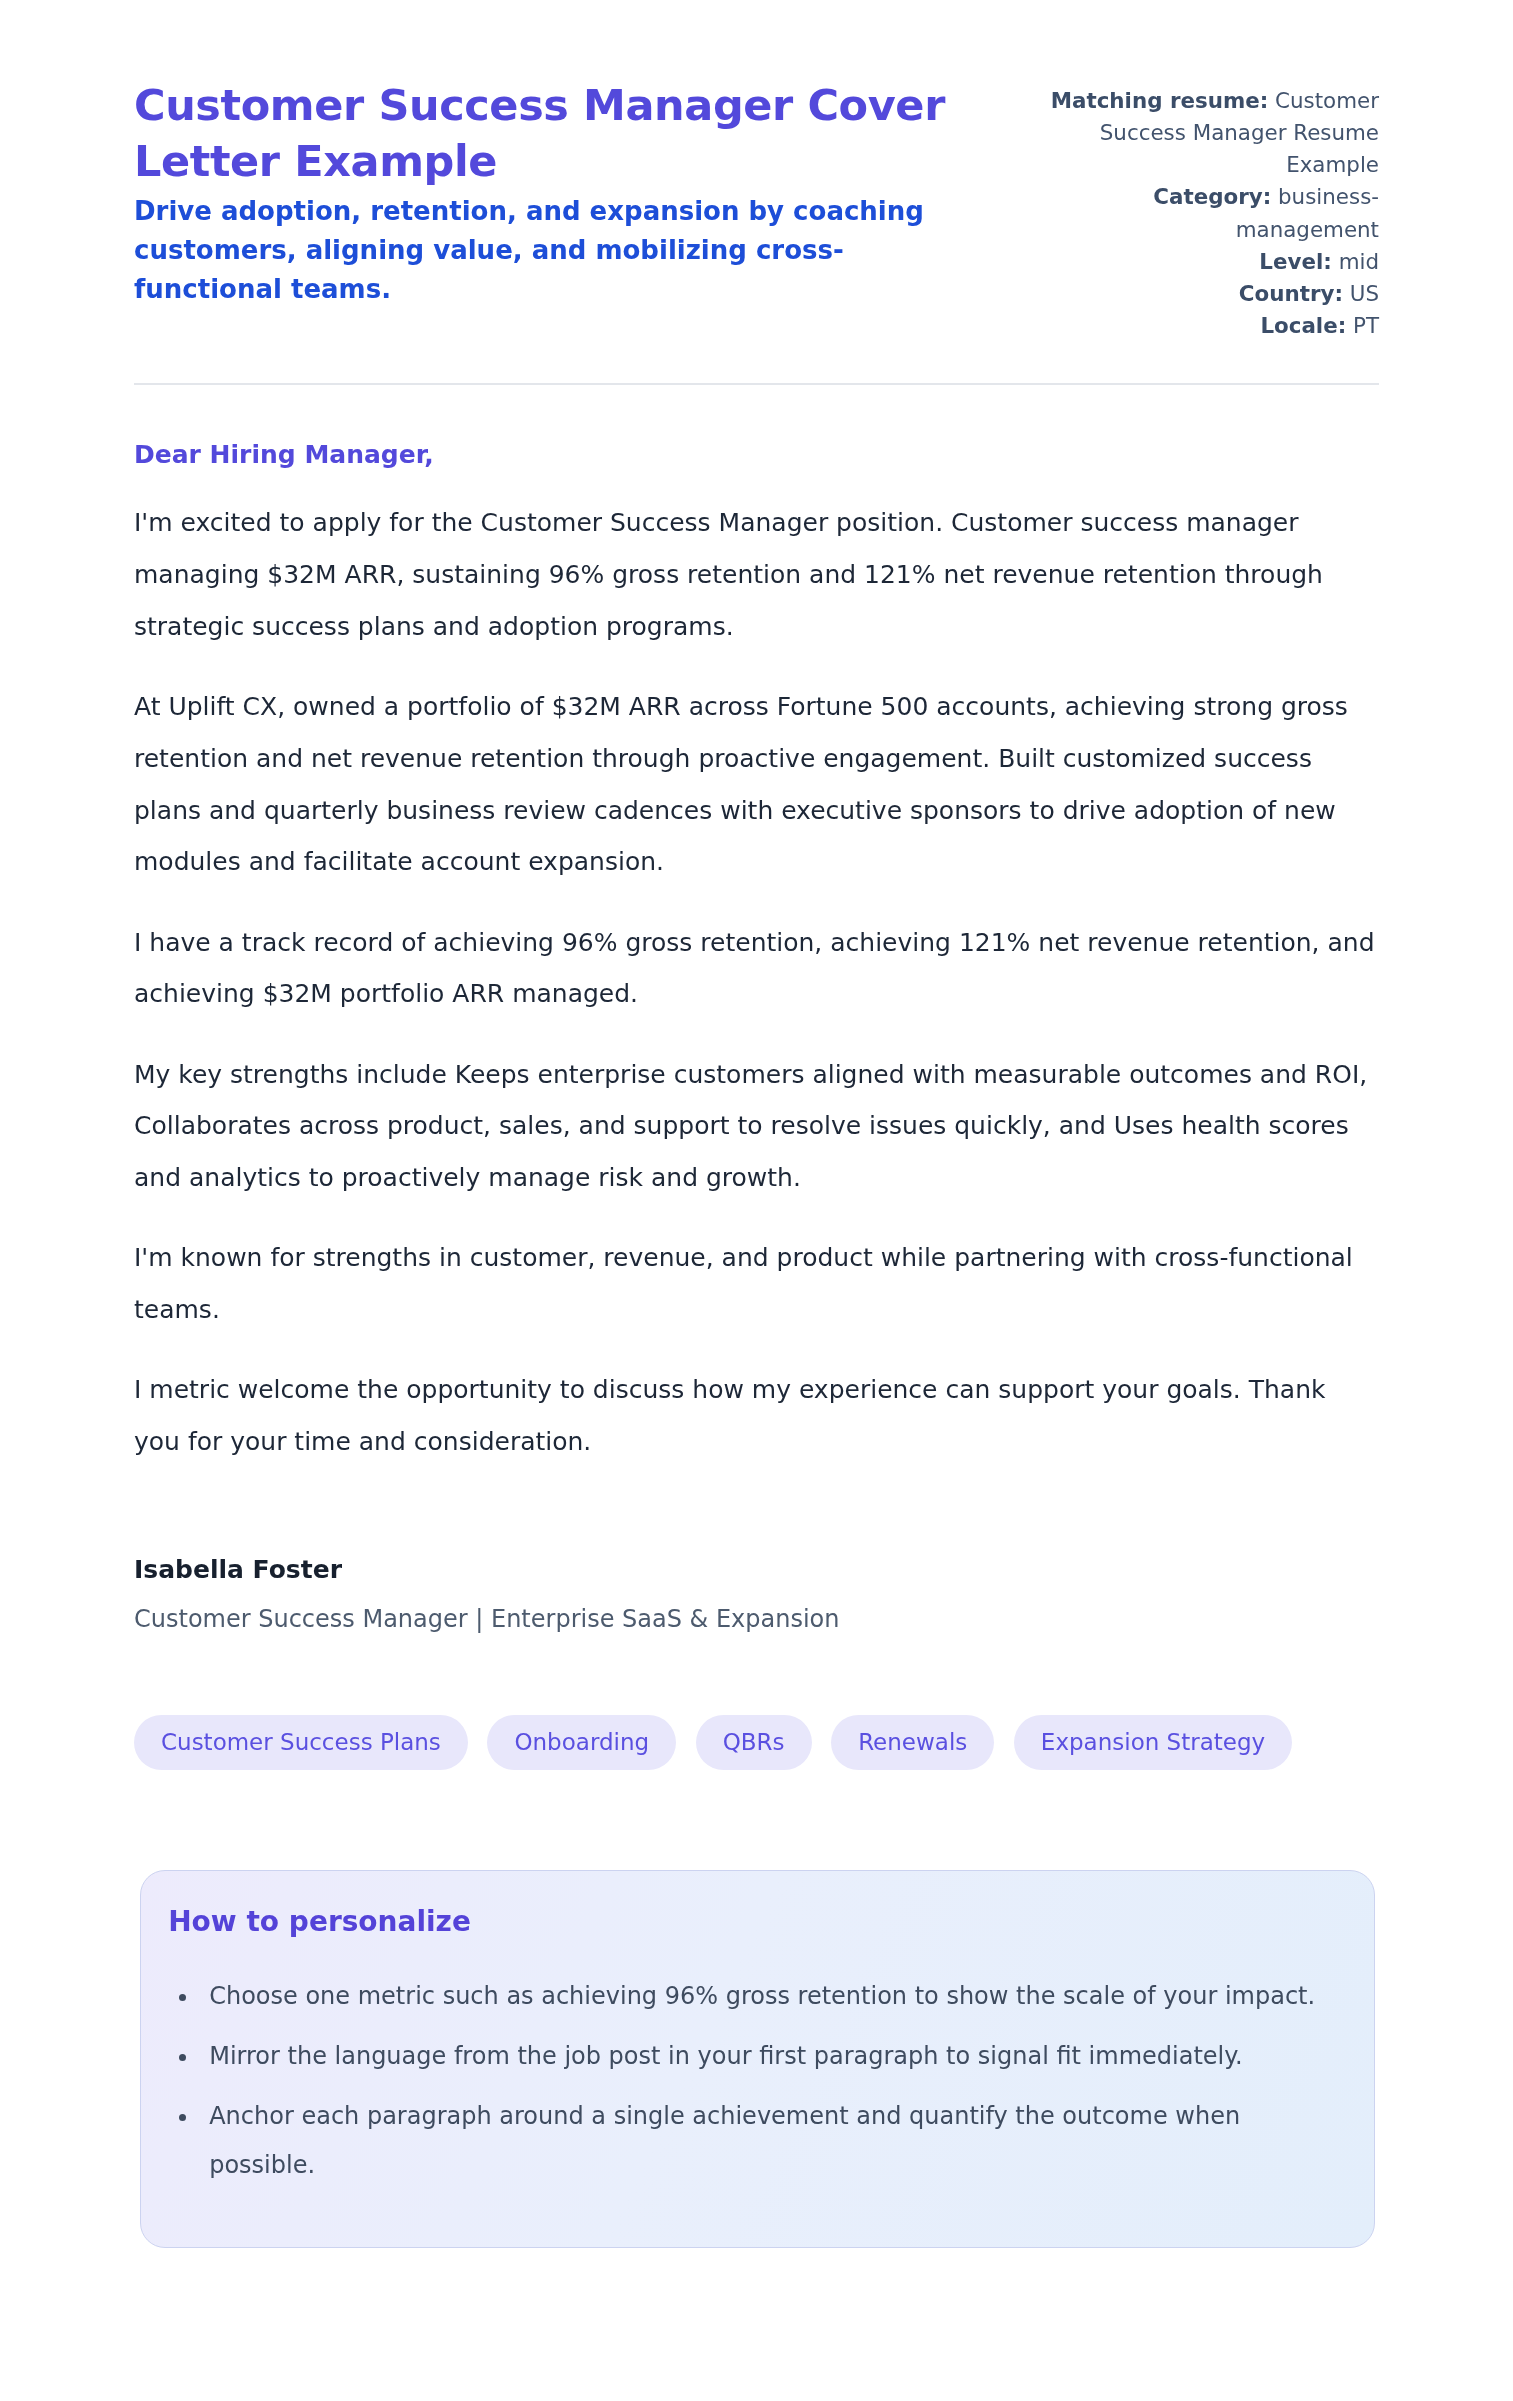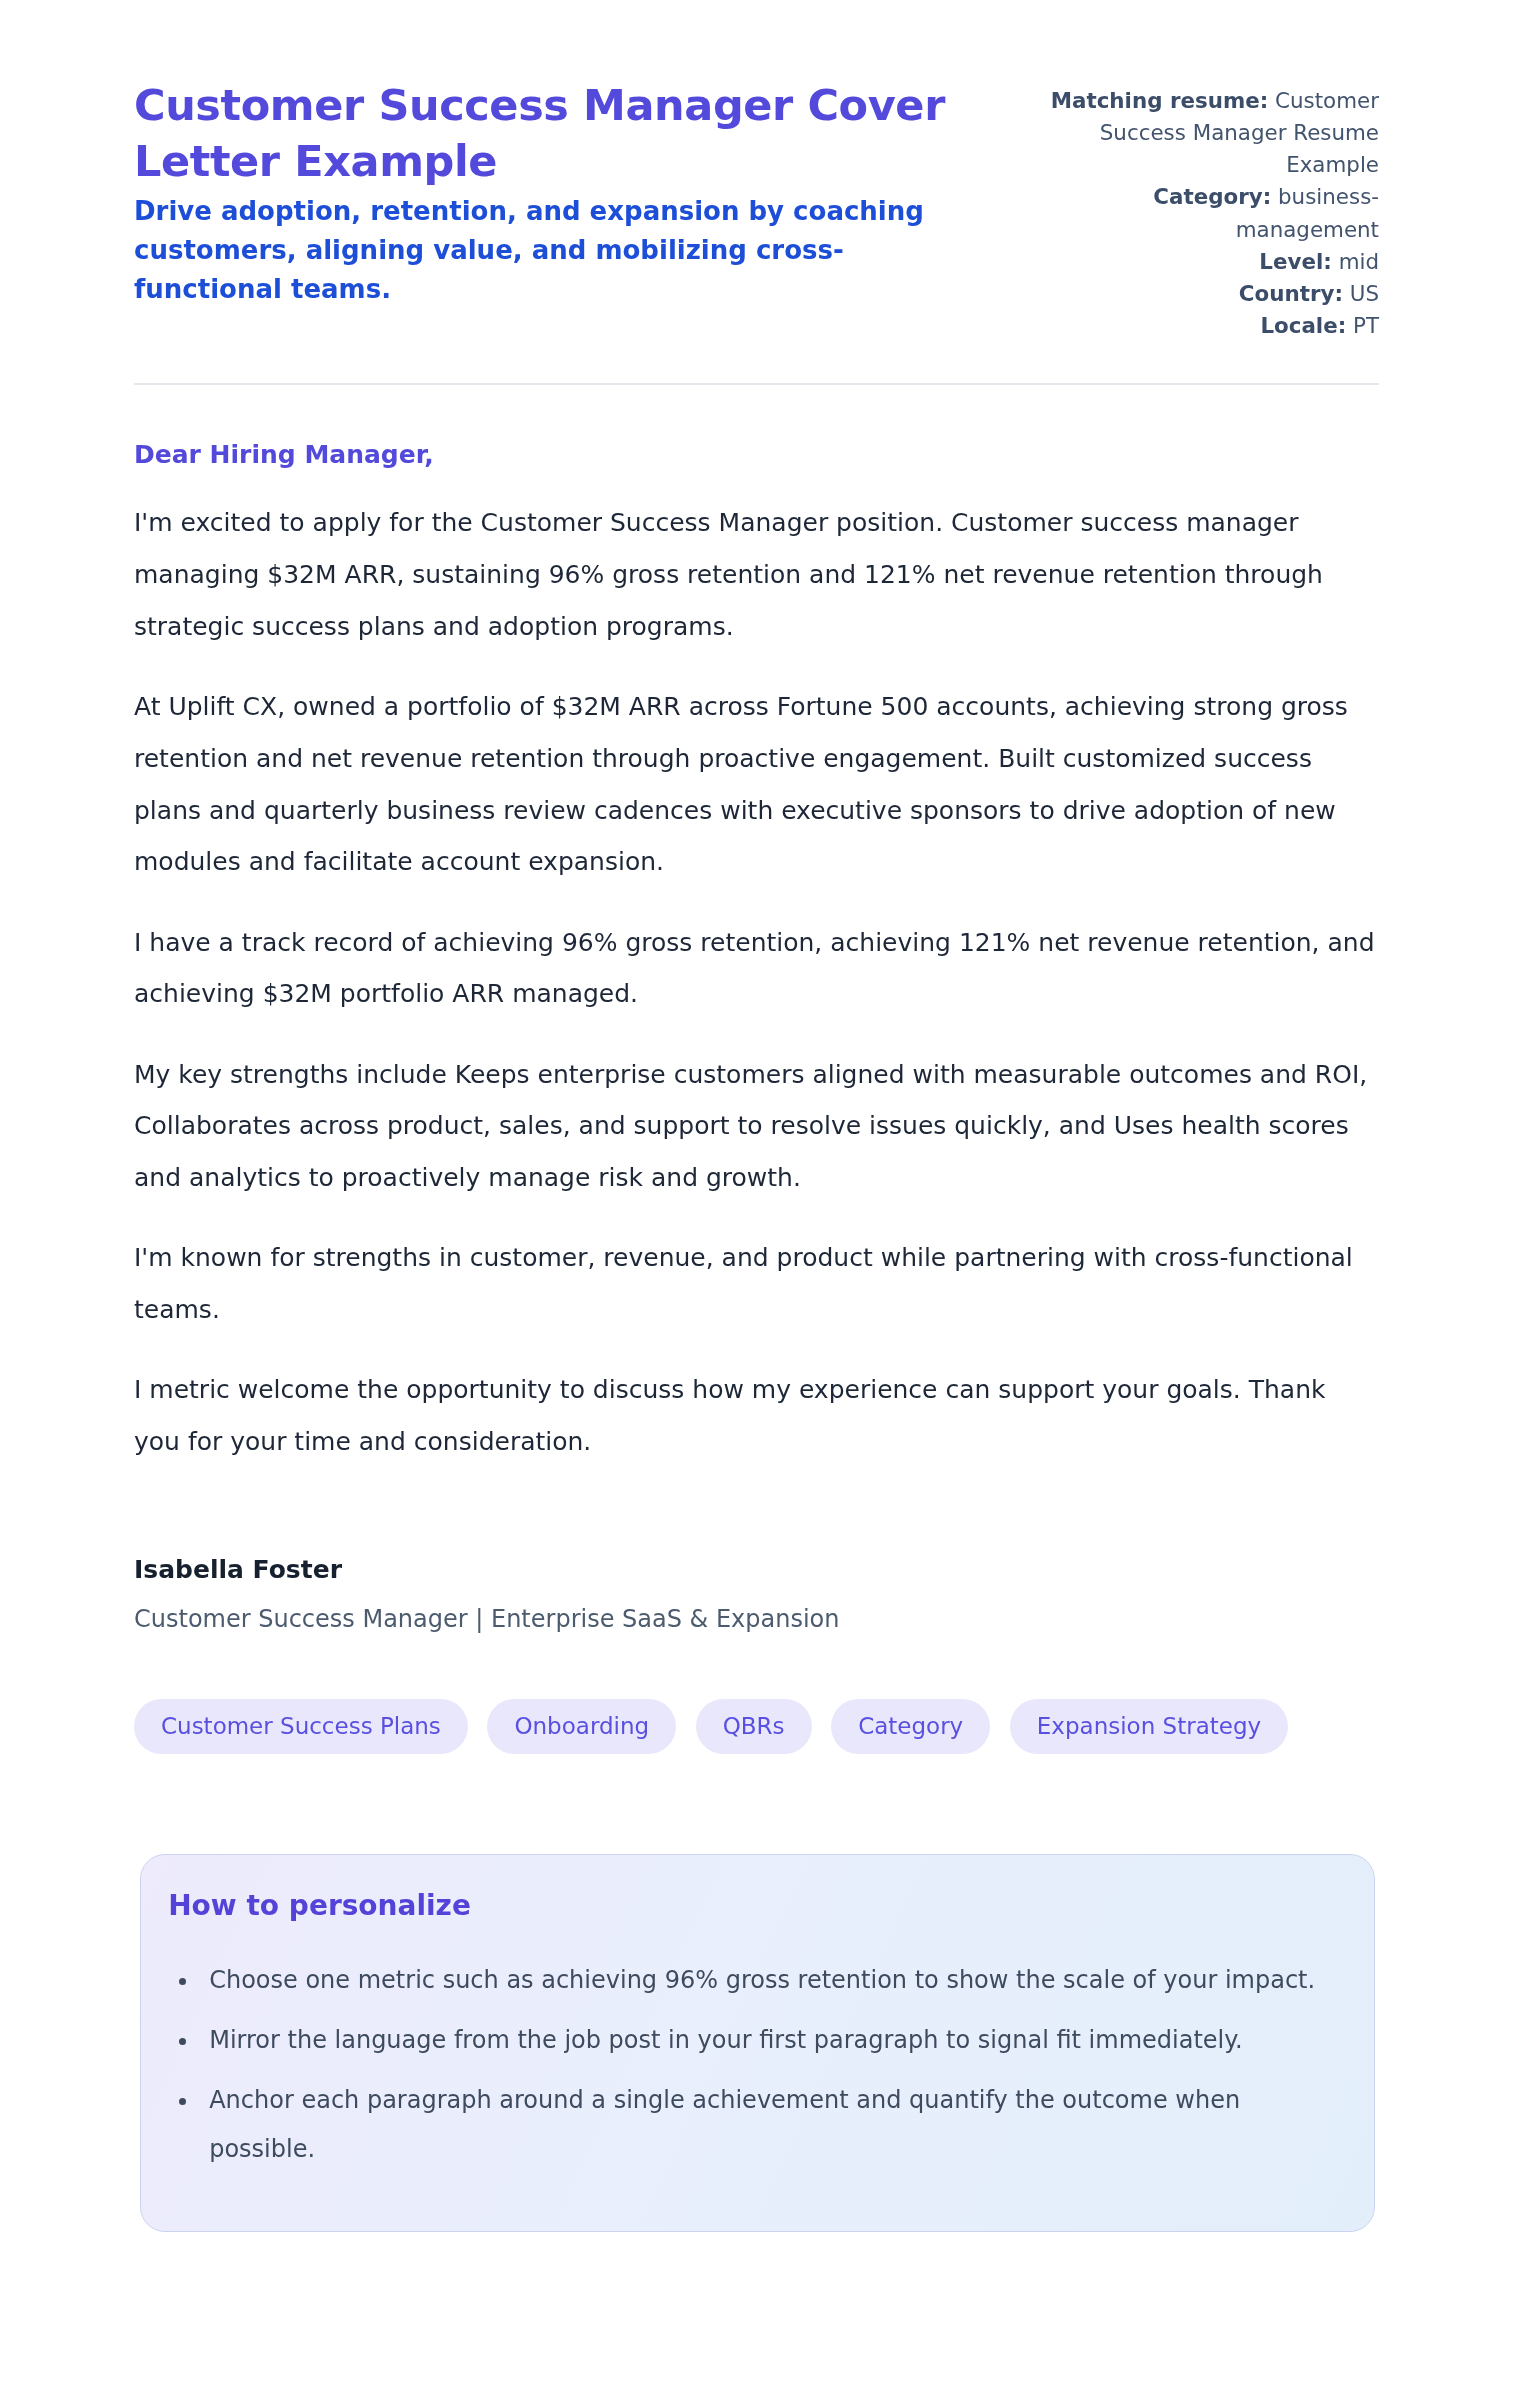--- a/index.html
+++ b/index.html
@@ -71,20 +71,21 @@
   
   .tags { display: flex; flex-wrap: wrap; gap: 19.6px; margin-top: 66px; }
   .pill {
     background: #e8e7fb;
     color: #5a50e0;
     font-size: 23px;
     line-height: 1;
     padding: 16px 27px;
     border-radius: 889px;
     white-space: nowrap;
+    margin-top: 16px;
   }
 
   
   .personalize {
     margin: 100px 4.5px 0 6.2px;
     background: linear-gradient(115deg, #edebfc 0%, #e9effc 45%, #e3eefb 100%);
     border: 1.8px solid #ccd3f0;
     border-radius: 25px;
     padding: 34px 39px 46px 27px;
   }
@@ -154,21 +155,21 @@
     <div class="signature-role">Customer Success Manager | Enterprise SaaS &amp; Expansion</div>
   </div>
 
   <div class="tags">
   <span class="pill">Customer Success Plans</span>
 
   <span class="pill">Onboarding</span>
 
   <span class="pill">QBRs</span>
 
-  <span class="pill">Category</span>
+  <span class="pill">Renewals</span>
 
   <span class="pill">Expansion Strategy</span>
 </div>
 
   <div class="personalize">
     <h2 class="personalize-heading">How to personalize</h2>
     <ul>
   <li>Choose one metric such as achieving 96% gross retention to show the scale of your impact.</li>
 
   <li>Mirror the language from the job post in your first paragraph to signal fit immediately.</li>

